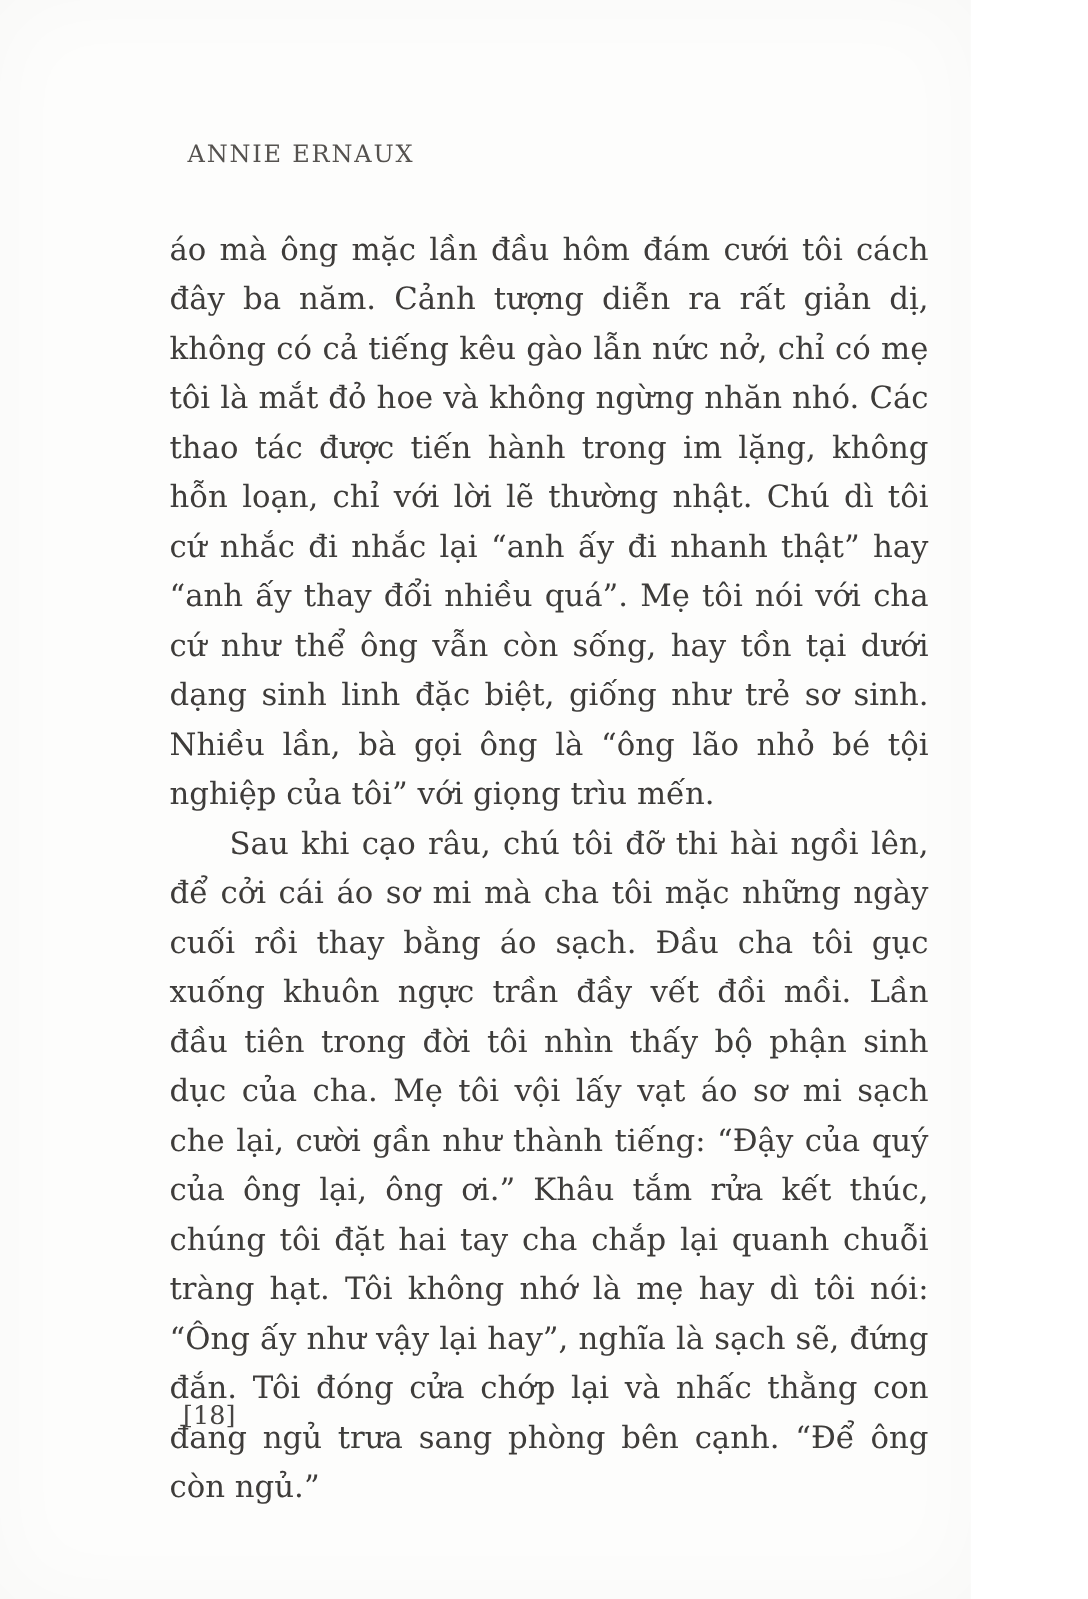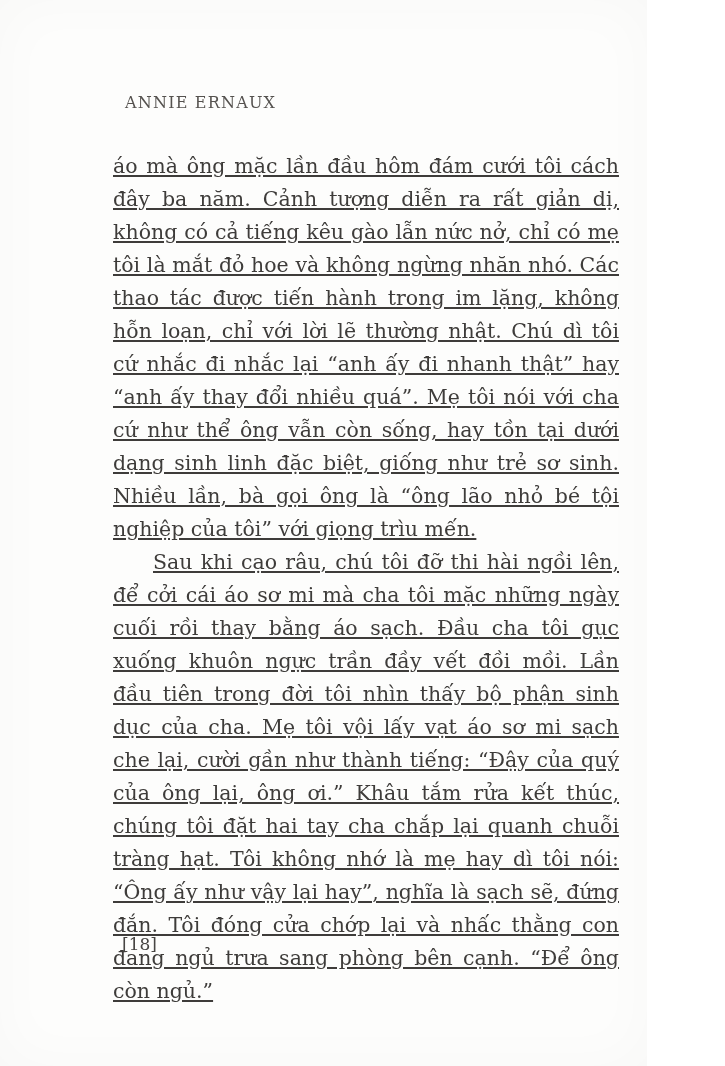--- a/index.html
+++ b/index.html
@@ -28,21 +28,20 @@
   }
   .body-text {
     position: absolute;
     left: 113px;
     top: 150px;
     width: 506px;
     font-size: 20.5px;
     line-height: 33px;
     text-align: justify;
     color: #3e3c3a;
-    text-decoration: underline;
   }
   .body-text p {
     margin: 0;
     padding: 0;
   }
   .body-text p.indented {
     text-indent: 40px;
   }
   .page-number {
     position: absolute;

